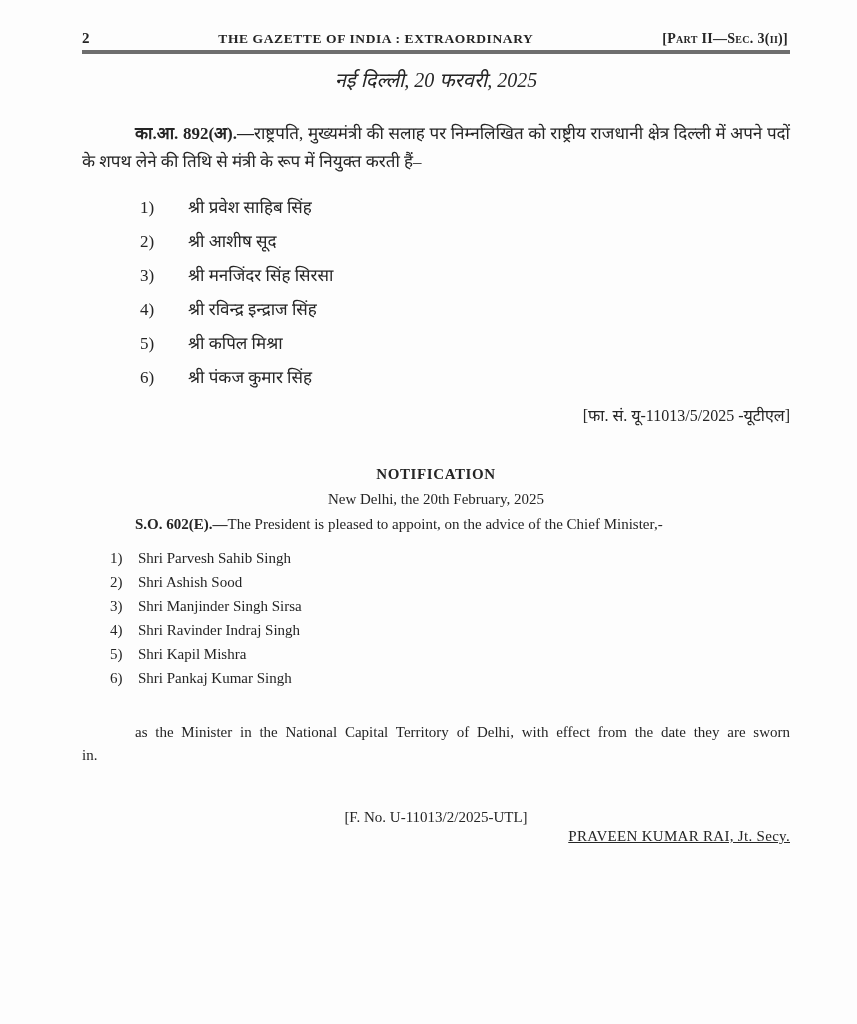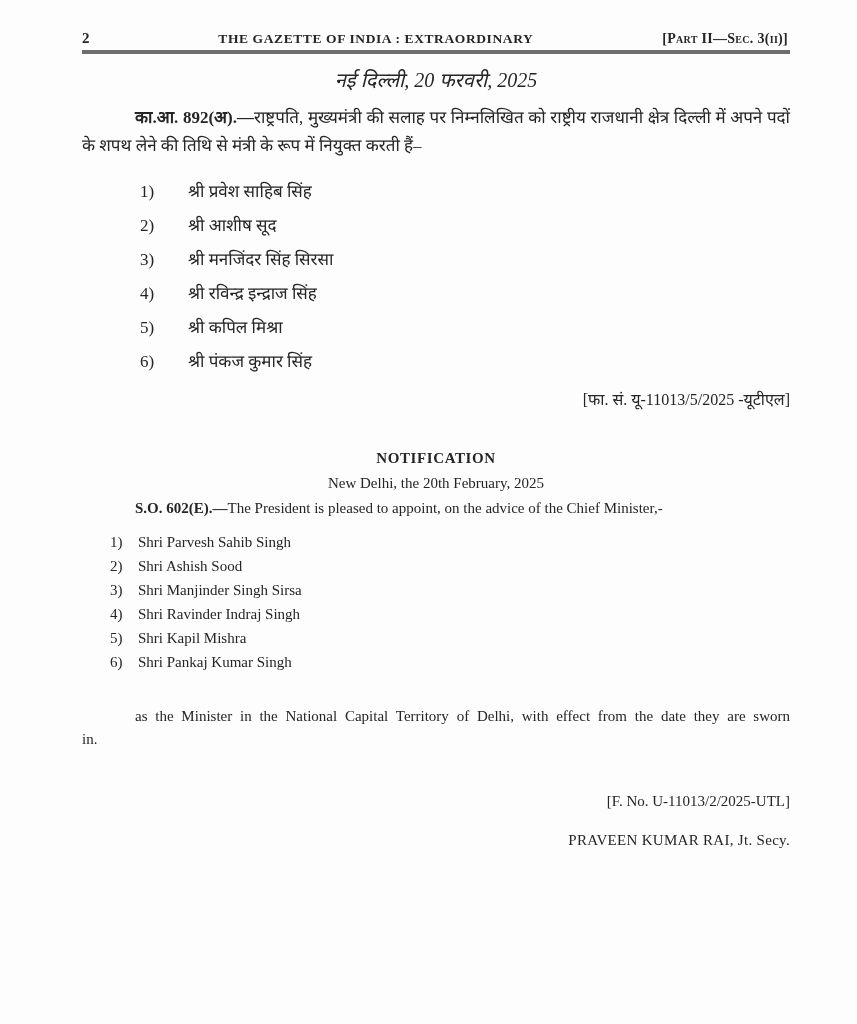--- a/index.html
+++ b/index.html
@@ -29,21 +29,21 @@
     border-top: 2px solid #6e6e6e;
     border-bottom: 2px solid #6e6e6e;
     margin-bottom: 12px;
   }
   
   .center { text-align: center; }
   .hi { line-height: 1.25; }
   .hi-heading { font-weight: bold; font-size: 18px; margin-top: 4px; }
   .hi-dateline { font-size: 20px; margin-top: 14px; font-style: italic; }
   .hi-para {
-    font-size: 17px; margin-top: 11px;
+    font-size: 17px; margin-top: 27px;
     text-align: justify; text-indent: 53px; line-height: 28px;
   }
   .bold { font-weight: bold; }
   .hi-list { list-style: none; margin-top: 22px; }
   .hi-list .row {
     display: flex; padding-left: 58px;
     font-size: 17px; margin-bottom: 14px; line-height: 20px;
   }
   .hi-list .num { width: 48px; flex: 0 0 48px; }
   .right { text-align: right; }
@@ -63,22 +63,22 @@
   .en-list .row {
     display: flex; padding-left: 28px;
     font-size: 15px; margin-bottom: 5px; line-height: 19px;
   }
   .en-list .num { width: 28px; flex: 0 0 28px; }
   .en-closing {
     font-size: 15px; margin-top: 33px;
     text-align: justify; text-indent: 53px; line-height: 23px;
     word-spacing: 4px;
   }
-  .en-fileno { font-size: 15px; margin-top: 42px; }
-  .en-sig { font-size: 15px; margin-top: 22px; letter-spacing: 0.3px; }
+  .en-fileno { font-size: 15px; margin-top: 42px; text-align: center; }
+  .en-sig { font-size: 15px; margin-top: 2px; letter-spacing: 0.3px; text-decoration: underline; }
 </style>
 </head>
 <body>
 
 <div class="page">
 
   <div class="gz-header">
     <span class="page-num">2</span>
     <span class="gz-title">THE GAZETTE OF INDIA : EXTRAORDINARY</span>
     <span class="part-ref">[Part II—Sec. 3(ii)]</span>

